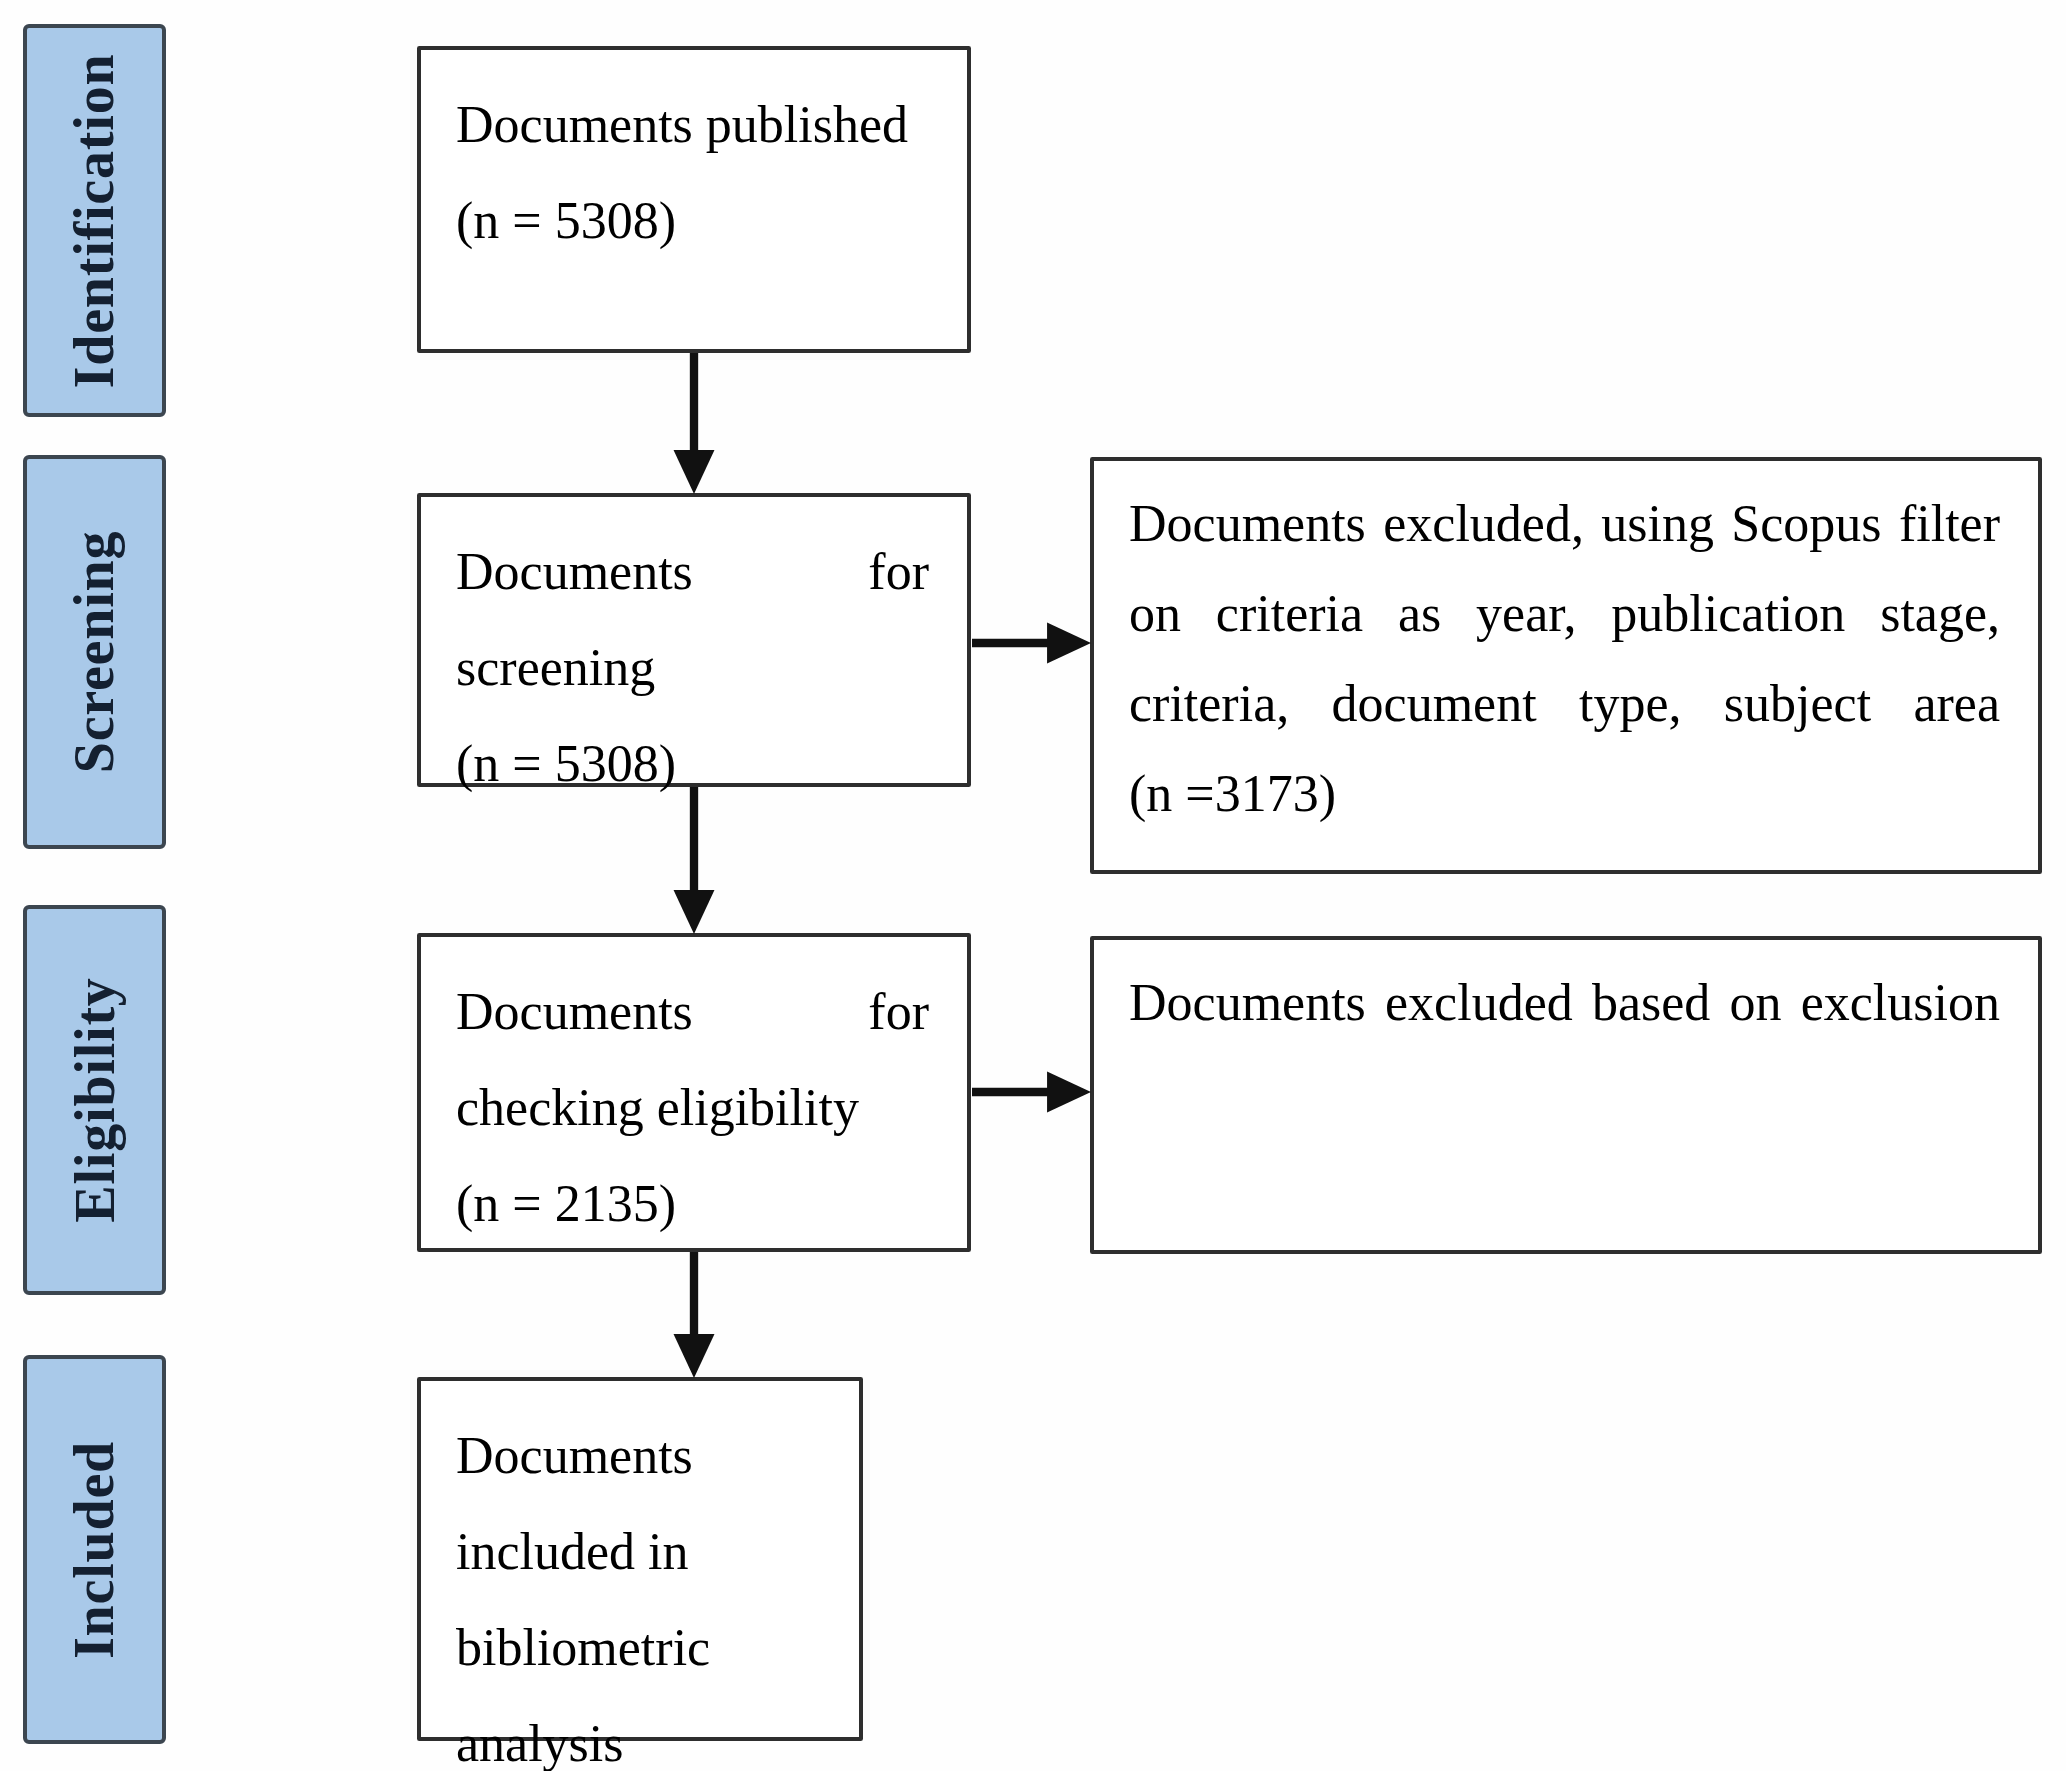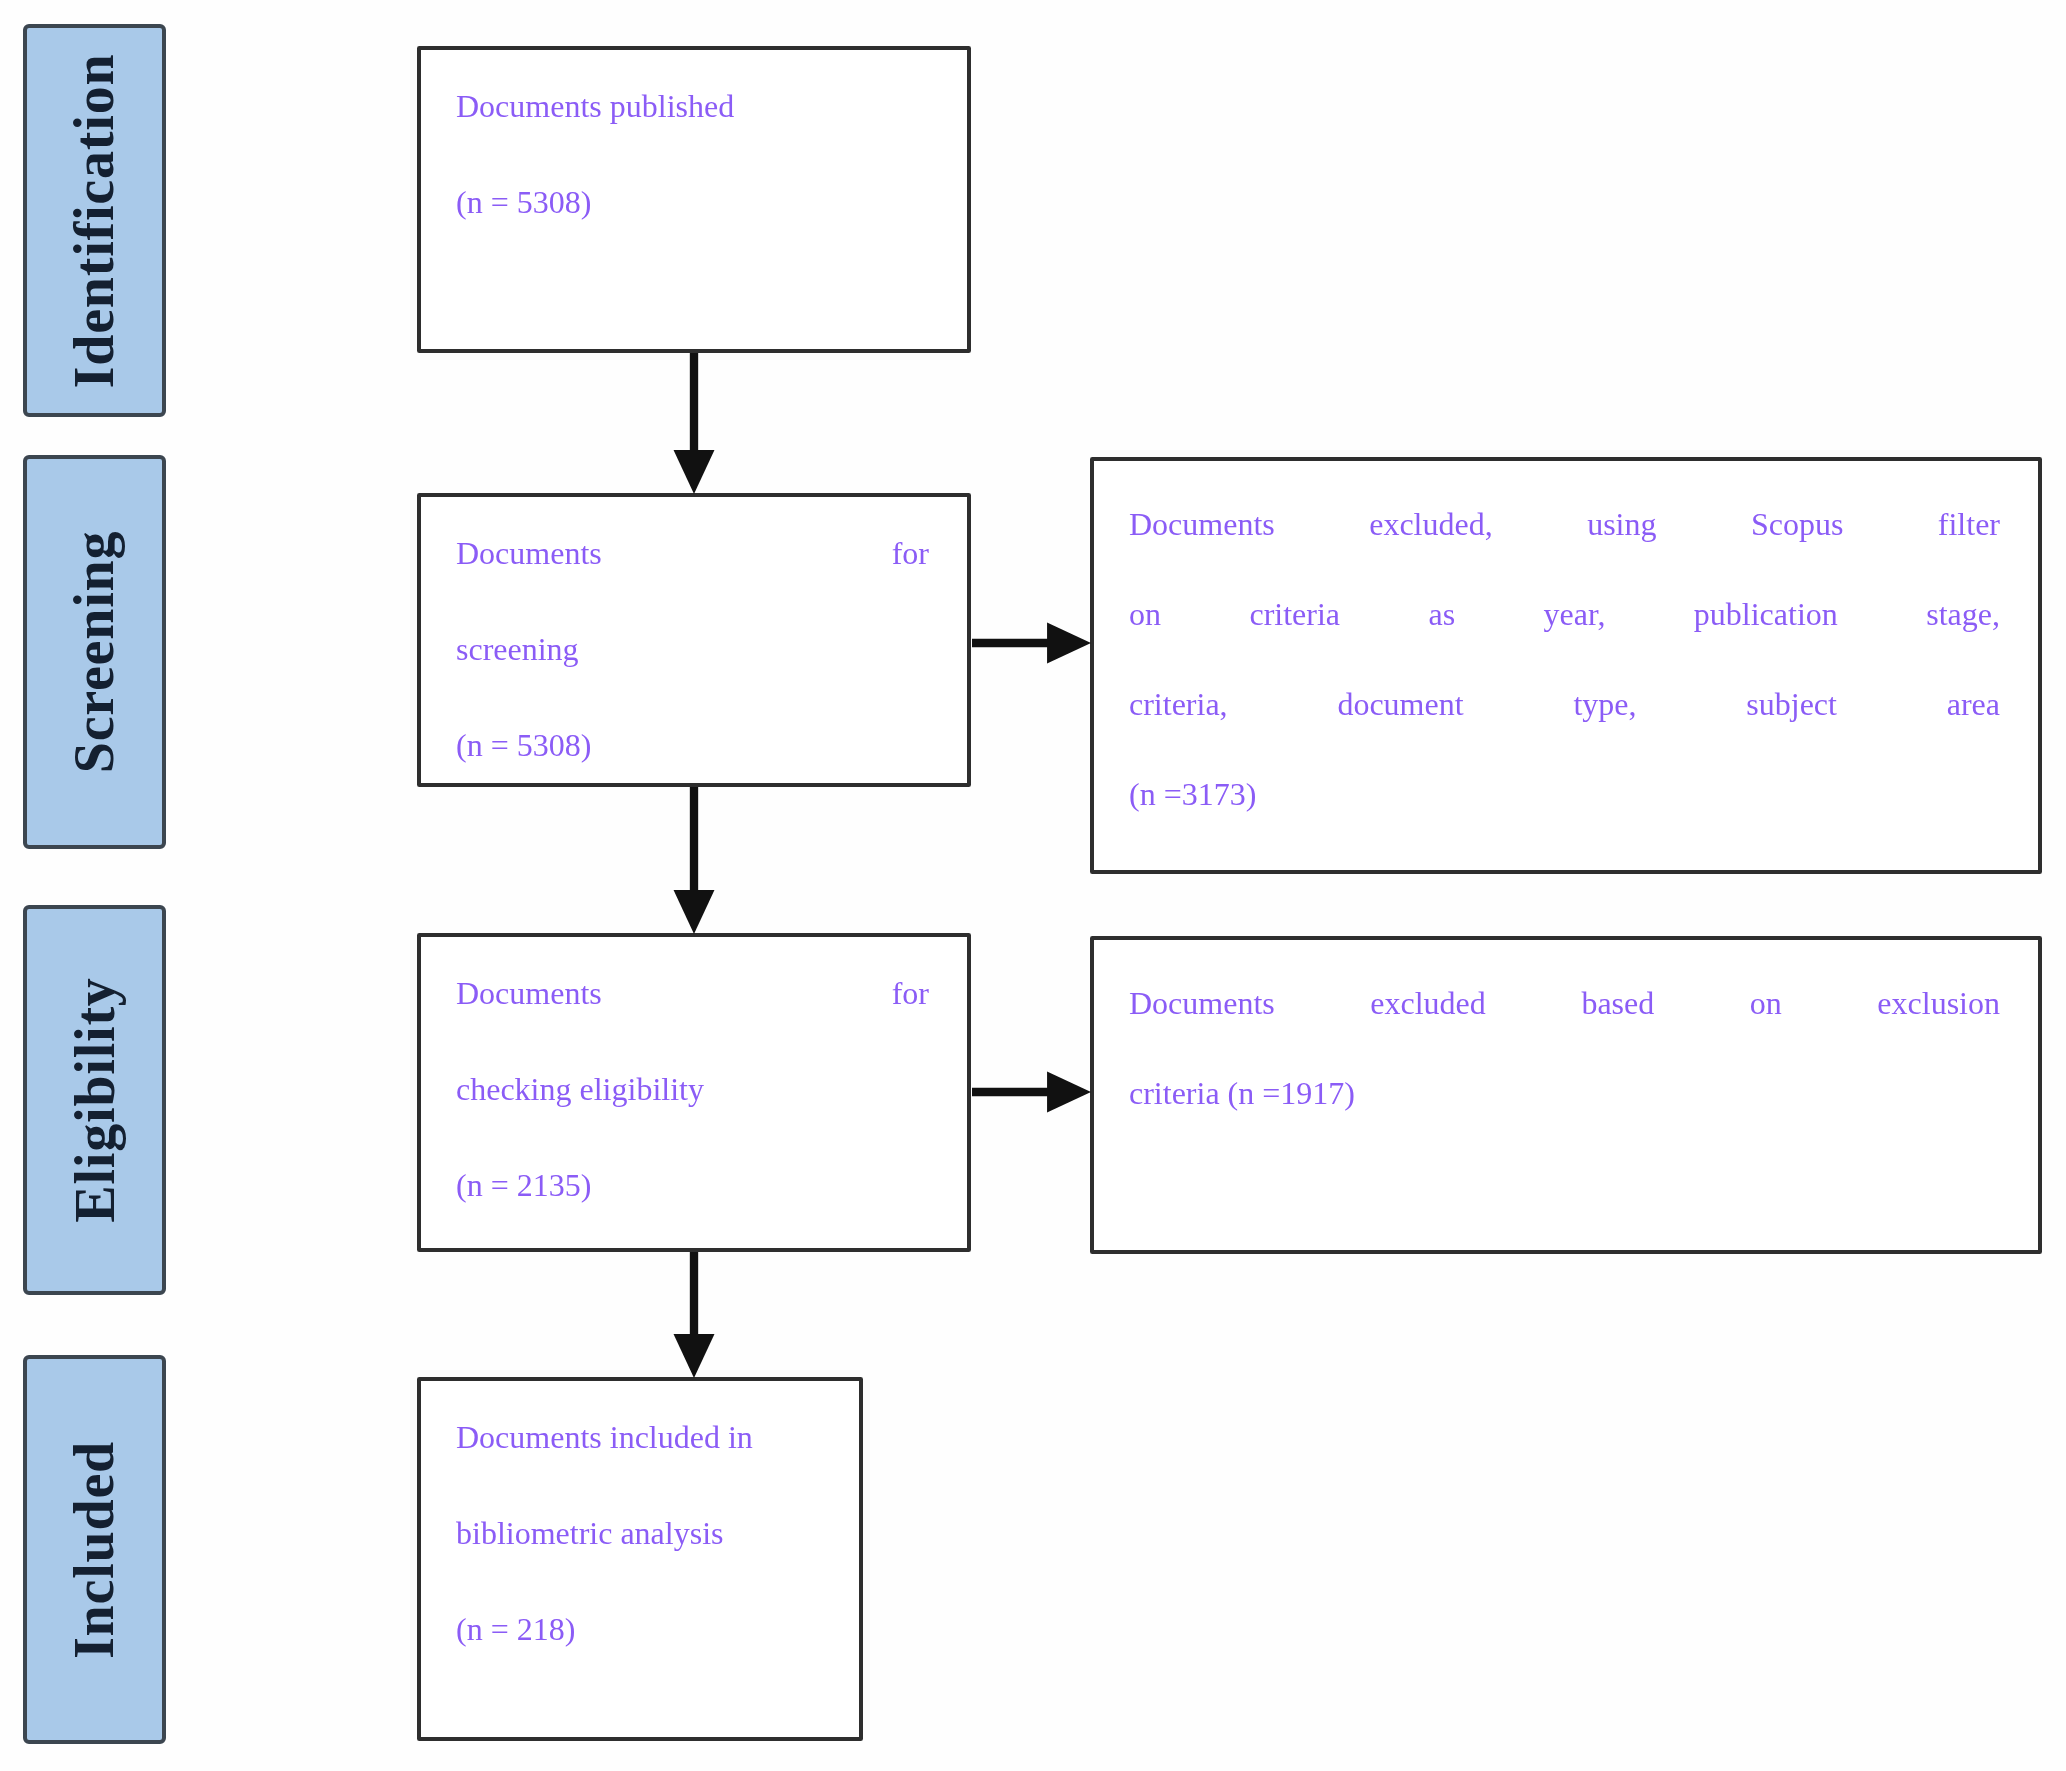--- a/index.html
+++ b/index.html
@@ -44,23 +44,23 @@
     color:var(--sidebar-text);
     letter-spacing:0.8px;
   }
   
   .fbox{
     position:absolute;
     background:var(--box-fill);
     border:4.6px solid var(--box-border);
     border-radius:2.3px;
     box-sizing:border-box;
-    font-size:32px;
-    color:#8b5cf6;
-    padding:8px 38px 0 35px;
+    font-size:52px;
+    color:#000000;
+    padding:27px 38px 0 35px;
     line-height:96px;
   }
   .fbox .just{
     text-align:justify;
     text-align-last:justify;
   }
   .sidebox{
     line-height:90px;
     padding-top:18px;
   }
@@ -114,21 +114,20 @@
 
   <div class="fbox sidebox" style="left:1090px;top:457px;width:952px;height:417px;">
     <div class="just">Documents excluded, using Scopus filter</div>
     <div class="just">on criteria as year, publication stage,</div>
     <div class="just">criteria, document type, subject area</div>
     <div>(n =3173)</div>
   </div>
 
   <div class="fbox sidebox" style="left:1090px;top:936px;width:952px;height:318px;">
     <div class="just">Documents excluded based on exclusion</div>
-    <div>criteria (n =1917)</div>
   </div>
 
   <svg class="arrow" style="left:671px;top:353px;" width="46" height="141" viewBox="0 0 60 186">
     <line x1="30" y1="0" x2="30" y2="132"></line>
     <polygon points="3,128 57,128 30,186"></polygon>
   </svg>
 
   <svg class="arrow" style="left:671px;top:787px;" width="46" height="147" viewBox="0 0 60 194">
     <line x1="30" y1="0" x2="30" y2="140"></line>
     <polygon points="3,136 57,136 30,194"></polygon>

